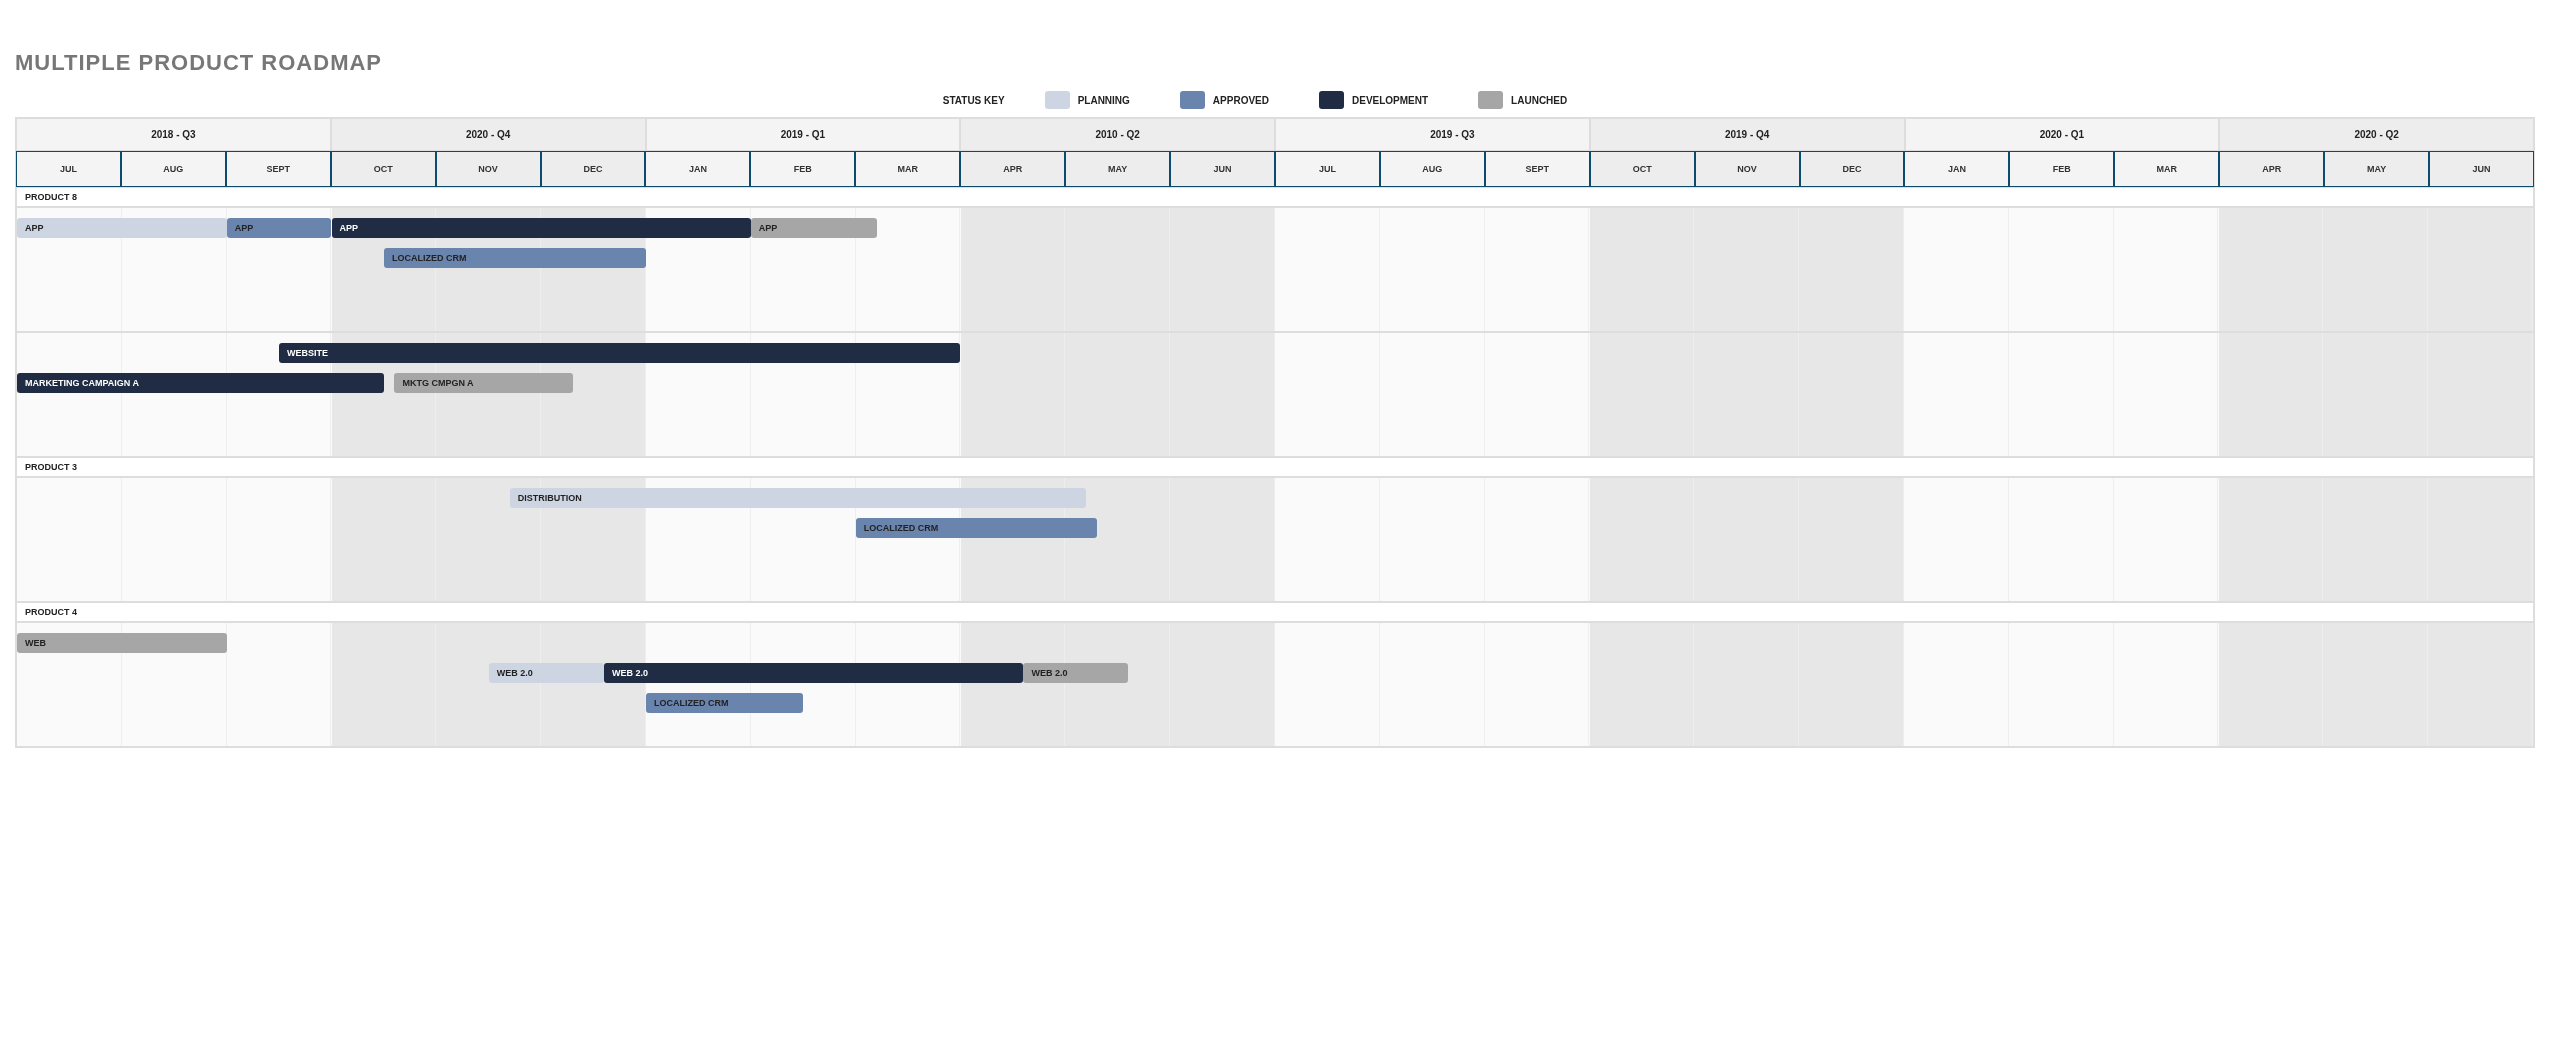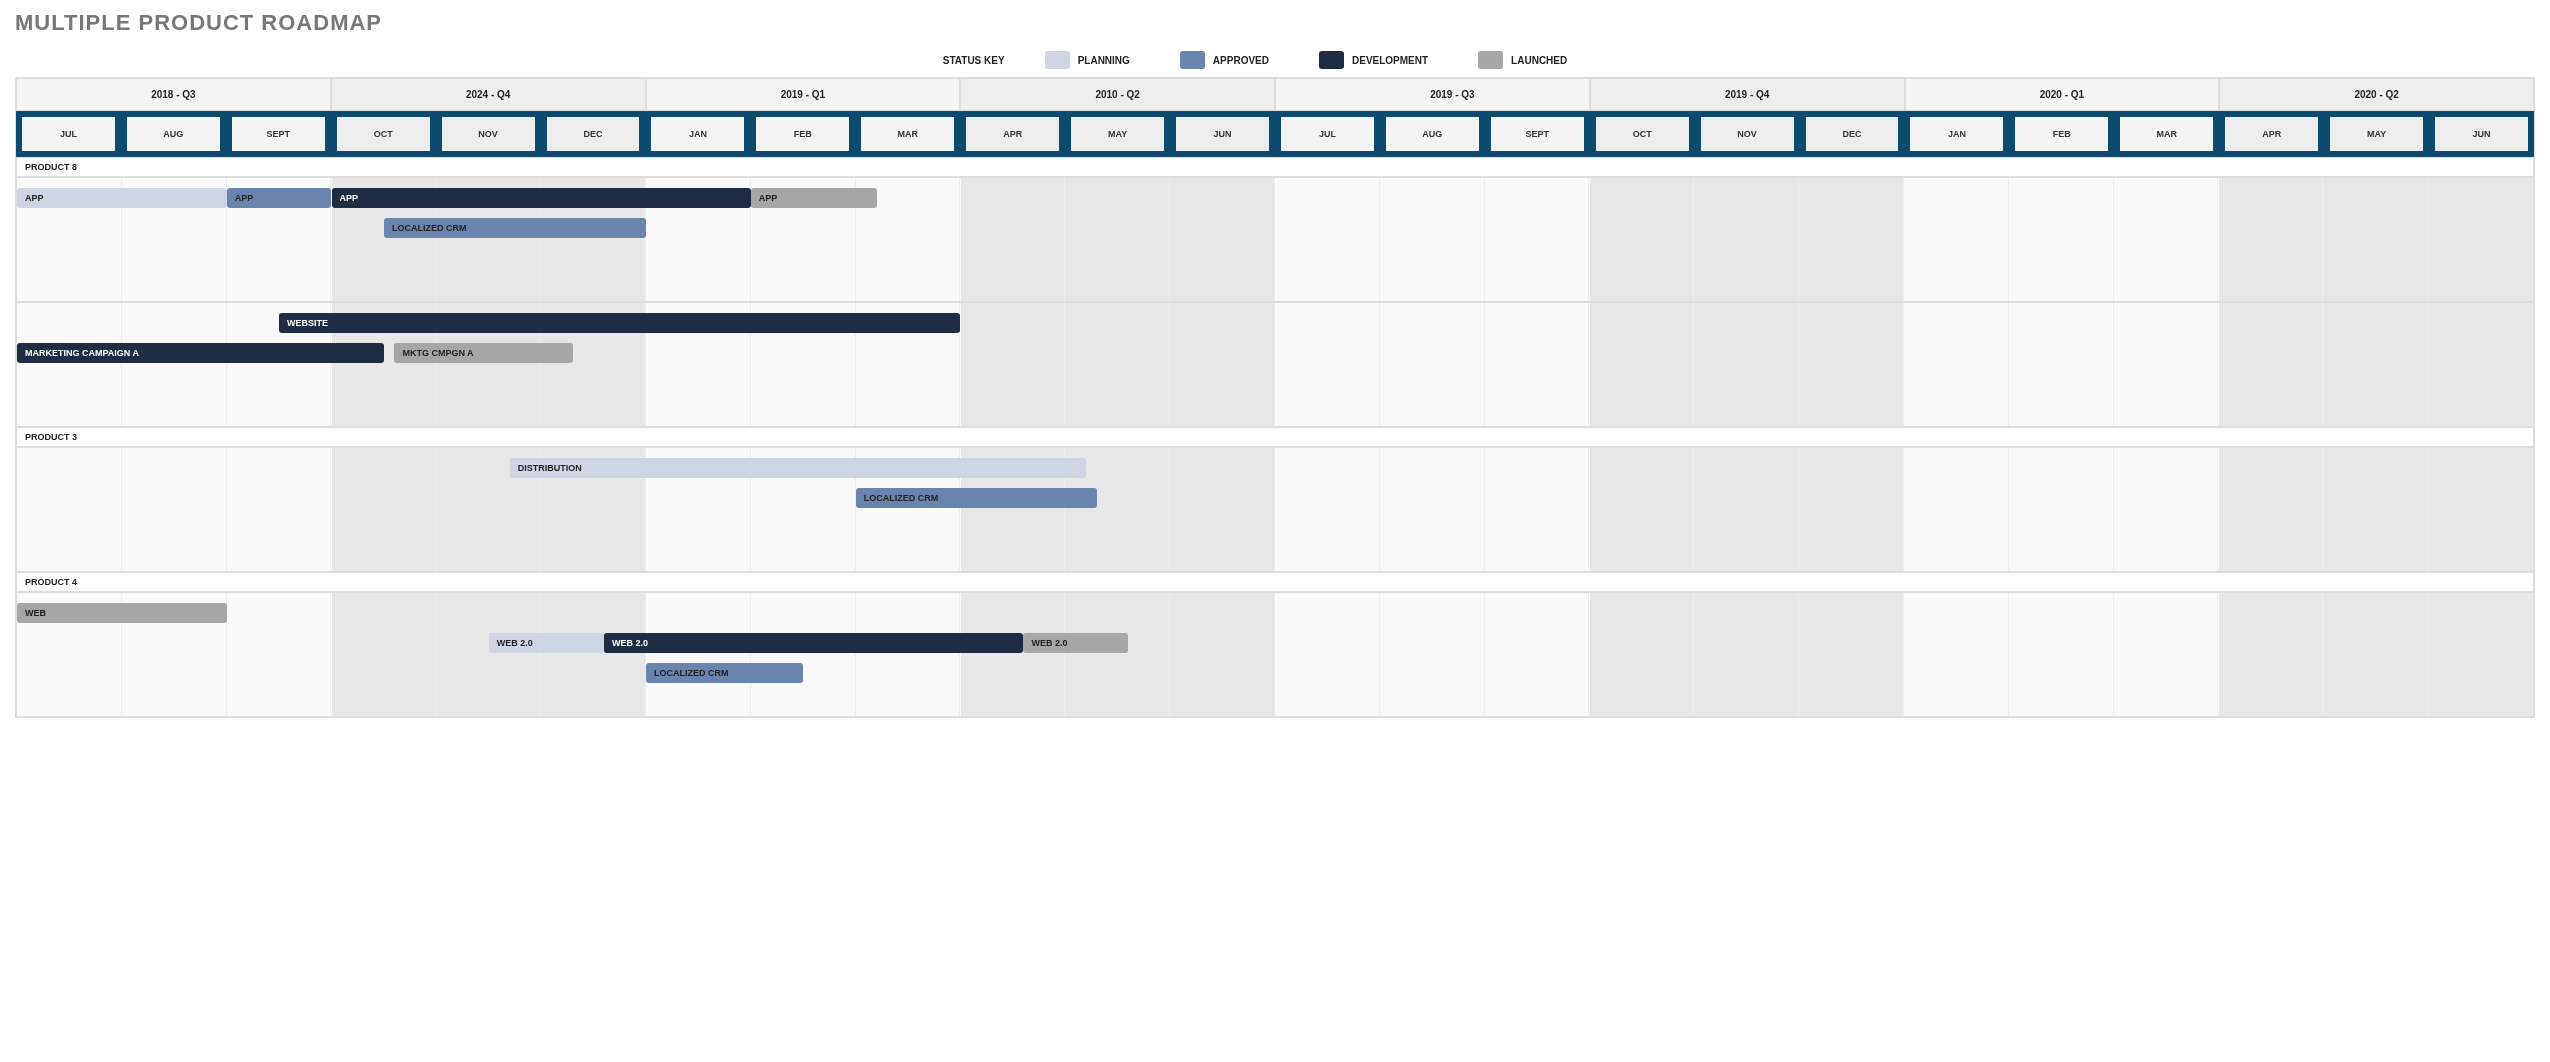--- a/index.html
+++ b/index.html
@@ -1,31 +1,31 @@
 <!DOCTYPE html>
 <html><head>
 <meta charset="utf-8">
 <style>
   * { box-sizing: border-box; margin: 0; padding: 0; }
   body { font-family: Arial, Helvetica, sans-serif; background: #fff; padding: 10px 15px; }
-  .title { color: #777; font-size: 22px; font-weight: 700; letter-spacing: 1px; margin-bottom: 15px; }
+  .title { color: #777; font-size: 22px; font-weight: 700; letter-spacing: 1px; margin-bottom: 15px; margin-top: 40px; }
   .status-key { display: flex; align-items: center; gap: 10px; justify-content: center; margin-bottom: 8px; font-size: 10px; font-weight: 700; color: #222; }
   .status-key .label { margin-right: 30px; }
   .swatch { width: 25px; height: 18px; border-radius: 3px; display: inline-block; }
   .status-item { display: flex; align-items: center; gap: 8px; margin-right: 40px; }
   .c-planning { background: #ced5e2; }
   .c-approved { background: #6a85ad; }
   .c-development { background: #1f2c44; }
   .c-launched { background: #a6a6a6; }
 
   .grid-wrap { border: 1px solid #ddd; }
   .row { display: grid; grid-template-columns: repeat(24, 1fr); }
   .qcell { border: 1px solid #ddd; text-align: center; font-size: 10px; font-weight: 700; color: #222; padding: 10px 0; background: #ededed; }
   .qcell.light { background: #f4f4f4; }
-  .mcell { border: 6px solid #0c4a6e; text-align: center; font-size: 9px; font-weight: 700; color: #333; padding: 12px 0; background: #ededed; }
+  .mcell { border: 1px solid #0c4a6e; text-align: center; font-size: 9px; font-weight: 700; color: #333; padding: 12px 0; background: #ededed; }
   .product-label { grid-column: 1 / -1; border: 1px solid #ddd; font-size: 9px; font-weight: 700; color: #222; padding: 4px 8px; background: #fff; }
   .lane { position: relative; height: 125px; border: 1px solid #ddd; background: #fafafa; }
   .lane .bgcol { position: absolute; top: 0; bottom: 0; border-right: 1px solid #eee; }
   .bar { position: absolute; height: 20px; border-radius: 3px; font-size: 9px; font-weight: 700; color: #222; padding: 4px 8px; display: flex; align-items: center; overflow: hidden; white-space: nowrap; }
   .bar.dark { color: #fff; }
 </style>
 </head>
 <body>
 
 <div class="title">MULTIPLE PRODUCT ROADMAP</div>
@@ -43,21 +43,21 @@
         <span>DEVELOPMENT</span>
       </span><span class="status-item">
         <span class="swatch c-launched"></span>
         <span>LAUNCHED</span>
       </span></span>
 </div>
 
 <div class="grid-wrap">
   <div class="row" id="qrow">
       <div class="qcell light" style="grid-column: span 3;">2018 - Q3</div>
-      <div class="qcell " style="grid-column: span 3;">2024 - Q4</div>
+      <div class="qcell " style="grid-column: span 3;">2020 - Q4</div>
       <div class="qcell light" style="grid-column: span 3;">2019 - Q1</div>
       <div class="qcell " style="grid-column: span 3;">2010 - Q2</div>
       <div class="qcell light" style="grid-column: span 3; padding-left: 40px;">2019 - Q3</div>
       <div class="qcell " style="grid-column: span 3;">2019 - Q4</div>
       <div class="qcell light" style="grid-column: span 3;">2020 - Q1</div>
       <div class="qcell " style="grid-column: span 3;">2020 - Q2</div>
     </div>
   <div class="row" id="mrow">
       <div class="mcell" style="background: rgb(244, 244, 244);">JUL</div>
       <div class="mcell" style="background: rgb(244, 244, 244);">AUG</div>

